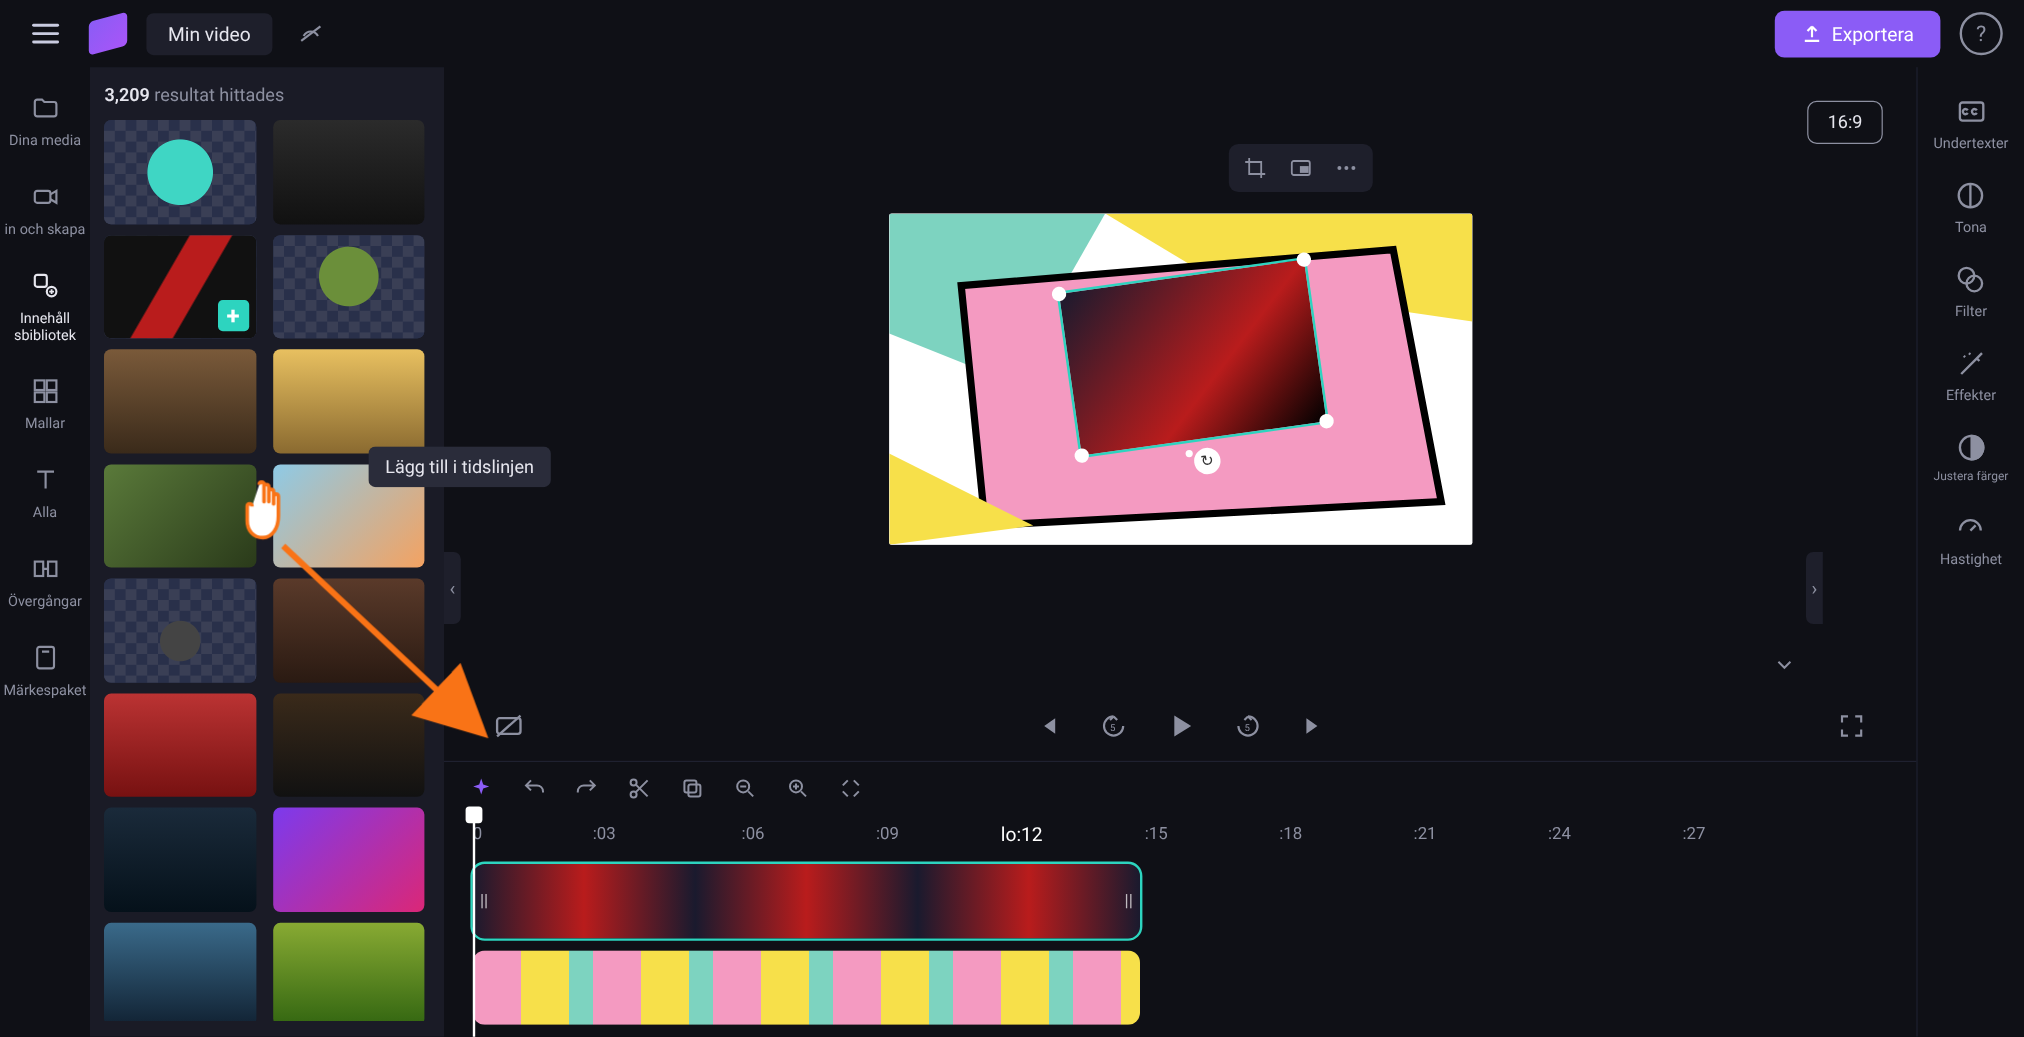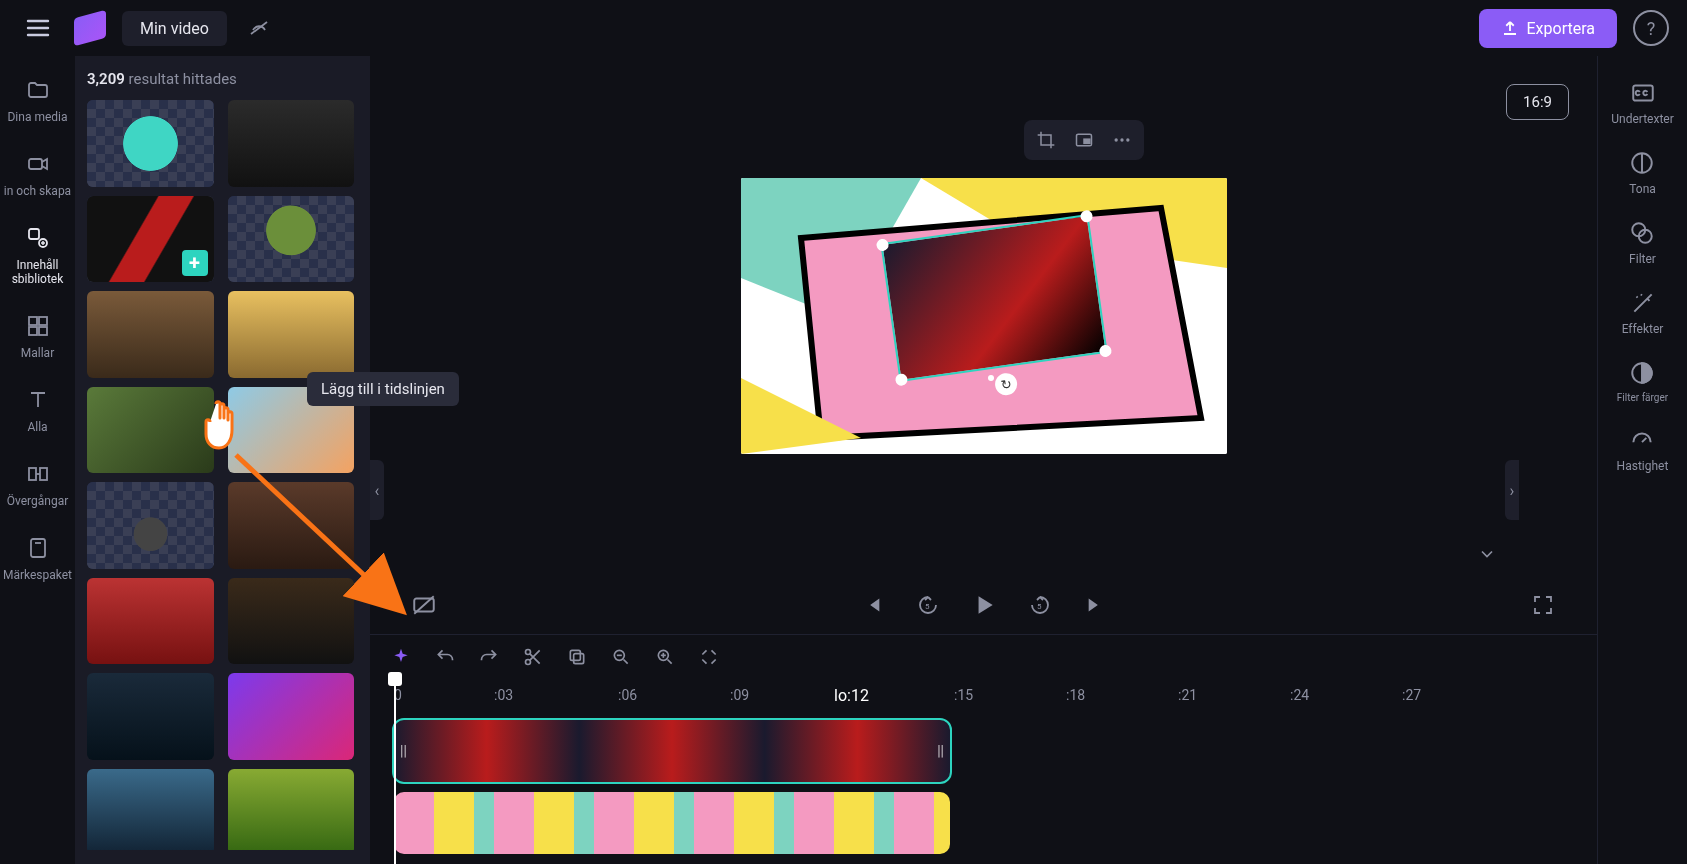--- a/index.html
+++ b/index.html
@@ -441,21 +441,21 @@
       <svg width="26" height="26" viewBox="0 0 24 24" fill="none" stroke="currentColor" stroke-width="1.8">
           <path d="M4 20L16 8m0 0l4-4m-4 4l2 2M6 6l1 1M10 4l1 1"></path>
         </svg>
       <span>Effekter</span>
     </div>
     <div class="rr-item">
       <svg width="26" height="26" viewBox="0 0 24 24" fill="none" stroke="currentColor" stroke-width="1.8">
           <circle cx="12" cy="12" r="9"></circle>
           <path d="M12 3a9 9 0 010 18z" fill="currentColor"></path>
         </svg>
-      <span style="font-size:10px">Filter färger</span>
+      <span style="font-size:10px">Justera färger</span>
     </div>
     <div class="rr-item">
       <svg width="26" height="26" viewBox="0 0 24 24" fill="none" stroke="currentColor" stroke-width="1.8">
           <path d="M4 14a8 8 0 0116 0"></path>
           <path d="M12 14l4-4"></path>
         </svg>
       <span>Hastighet</span>
     </div>
   </div>
 

